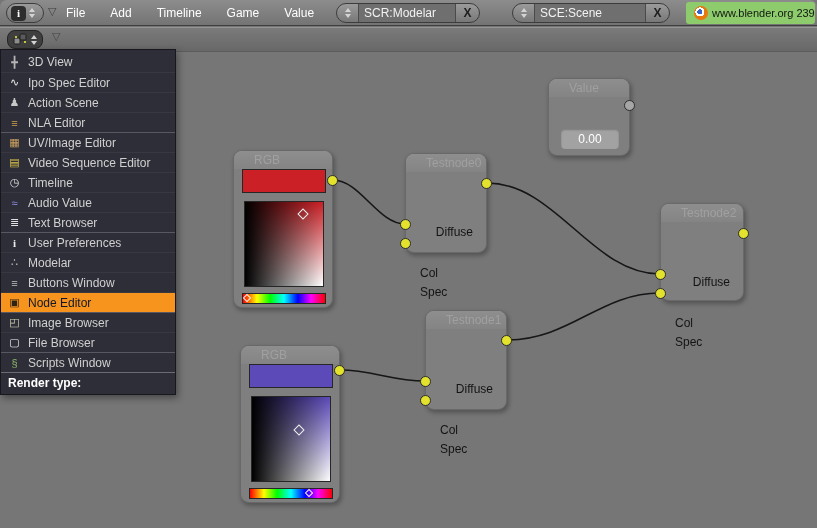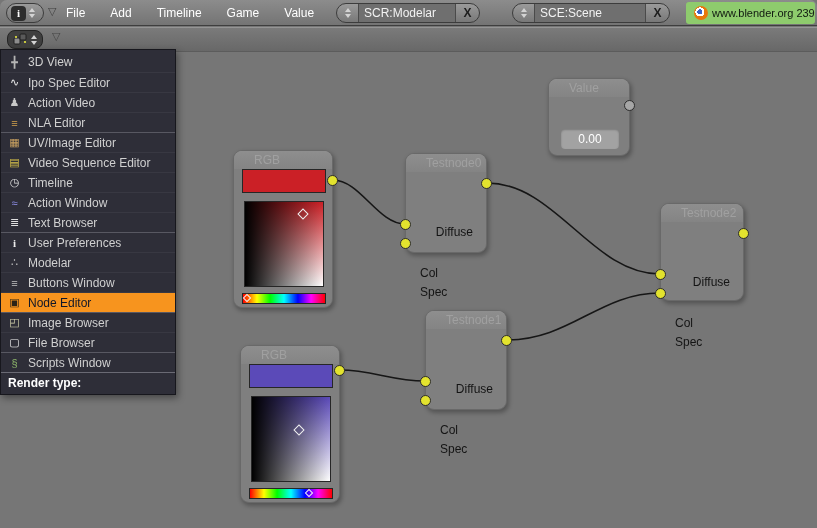--- a/index.html
+++ b/index.html
@@ -221,41 +221,41 @@
         <div class="menu-item">
           <span class="mi-icon" style="color: rgb(180, 180, 180);">╋</span>
           <span class="mi-label">3D View</span>
         </div>
         <div class="menu-item">
           <span class="mi-icon" style="color: rgb(230, 230, 230);">∿</span>
           <span class="mi-label">Ipo Spec Editor</span>
         </div>
         <div class="menu-item">
           <span class="mi-icon" style="color: rgb(200, 200, 200);">♟</span>
-          <span class="mi-label">Action Video</span>
+          <span class="mi-label">Action Scene</span>
         </div>
         <div class="menu-item">
           <span class="mi-icon" style="color: rgb(210, 162, 76);">≡</span>
           <span class="mi-label">NLA Editor</span>
         </div>
         <div class="menu-item group-start">
           <span class="mi-icon" style="color: rgb(200, 160, 96);">▦</span>
           <span class="mi-label">UV/Image Editor</span>
         </div>
         <div class="menu-item">
           <span class="mi-icon" style="color: rgb(216, 194, 74);">▤</span>
           <span class="mi-label">Video Sequence Editor</span>
         </div>
         <div class="menu-item">
           <span class="mi-icon" style="color: rgb(220, 220, 220);">◷</span>
           <span class="mi-label">Timeline</span>
         </div>
         <div class="menu-item">
           <span class="mi-icon" style="color: rgb(138, 138, 224);">≈</span>
-          <span class="mi-label">Action Window</span>
+          <span class="mi-label">Audio Value</span>
         </div>
         <div class="menu-item">
           <span class="mi-icon" style="color: rgb(224, 224, 224);">≣</span>
           <span class="mi-label">Text Browser</span>
         </div>
         <div class="menu-item group-start">
           <span class="mi-icon" style="color: rgb(236, 236, 236); font-weight: bold; font-family: &quot;Liberation Serif&quot;, serif;">i</span>
           <span class="mi-label">User Preferences</span>
         </div>
         <div class="menu-item">

